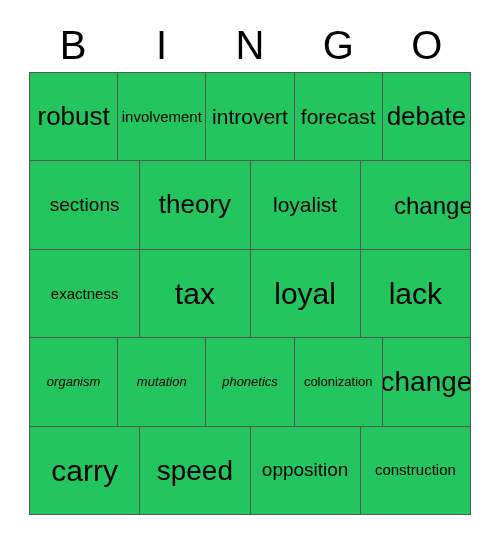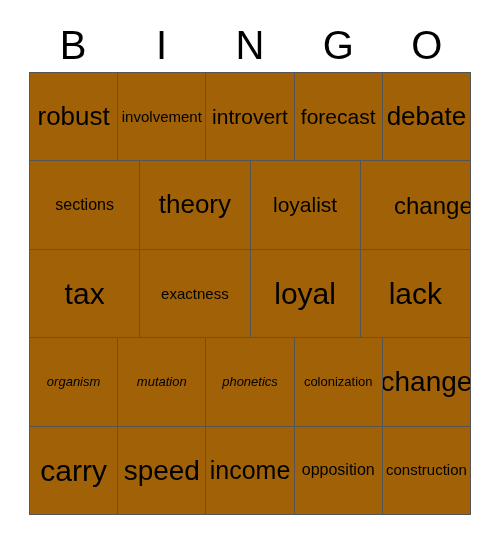--- a/index.html
+++ b/index.html
@@ -64,36 +64,36 @@
     flex: 1 1 0;
     min-width: 0;
     box-sizing: border-box;
     border-right: 1px solid #555555;
     border-bottom: 1px solid #555555;
     display: flex;
     align-items: center;
     justify-content: center;
     text-align: center;
     overflow: hidden;
-    background: #a16207;
+    background: #22c55e;
     padding: 0 2px;
   }
   .cell-text {
     display: block;
     white-space: nowrap;
     line-height: 1.05;
     color: #000000;
   }
   
   .fs-xl   { font-size: 30px; }
   .fs-lg   { font-size: 28px; }
   .fs-md   { font-size: 26px; }
   .fs-sm   { font-size: 21px; }
   .fs-xs   { font-size: 13px; font-style: italic; }
-  .fs-xxs  { font-size: 16px; }
+  .fs-xxs  { font-size: 19px; }
   .fs-tiny { font-size: 15px; }
   .fs-micro{ font-size: 13px; }
 </style>
 </head>
 <body>
 
 <div id="card">
 
   <div id="header-row">
     <div class="header-cell">B</div>
@@ -133,24 +133,24 @@
       <div class="cell">
           <span class="cell-text fs-sm">loyalist</span>
         </div>
       <div class="cell">
           <span class="cell-text fs-md" style="font-size: 24px; margin-left: 36px;">change</span>
         </div>
     </div>
 
     <div class="grid-row">
       <div class="cell">
-          <span class="cell-text fs-xl">tax</span>
+          <span class="cell-text fs-tiny">exactness</span>
         </div>
       <div class="cell">
-          <span class="cell-text fs-tiny">exactness</span>
+          <span class="cell-text fs-xl">tax</span>
         </div>
       <div class="cell">
           <span class="cell-text fs-xl">loyal</span>
         </div>
       <div class="cell">
           <span class="cell-text fs-xl">lack</span>
         </div>
     </div>
 
     <div class="grid-row">
@@ -172,23 +172,20 @@
     </div>
 
     <div class="grid-row">
       <div class="cell">
           <span class="cell-text fs-xl">carry</span>
         </div>
       <div class="cell">
           <span class="cell-text fs-lg">speed</span>
         </div>
       <div class="cell">
-          <span class="cell-text fs-lg" style="font-size: 25px;">income</span>
-        </div>
-      <div class="cell">
           <span class="cell-text fs-xxs">opposition</span>
         </div>
       <div class="cell">
           <span class="cell-text fs-tiny">construction</span>
         </div>
     </div>
 
   </div>
 </div>
 

